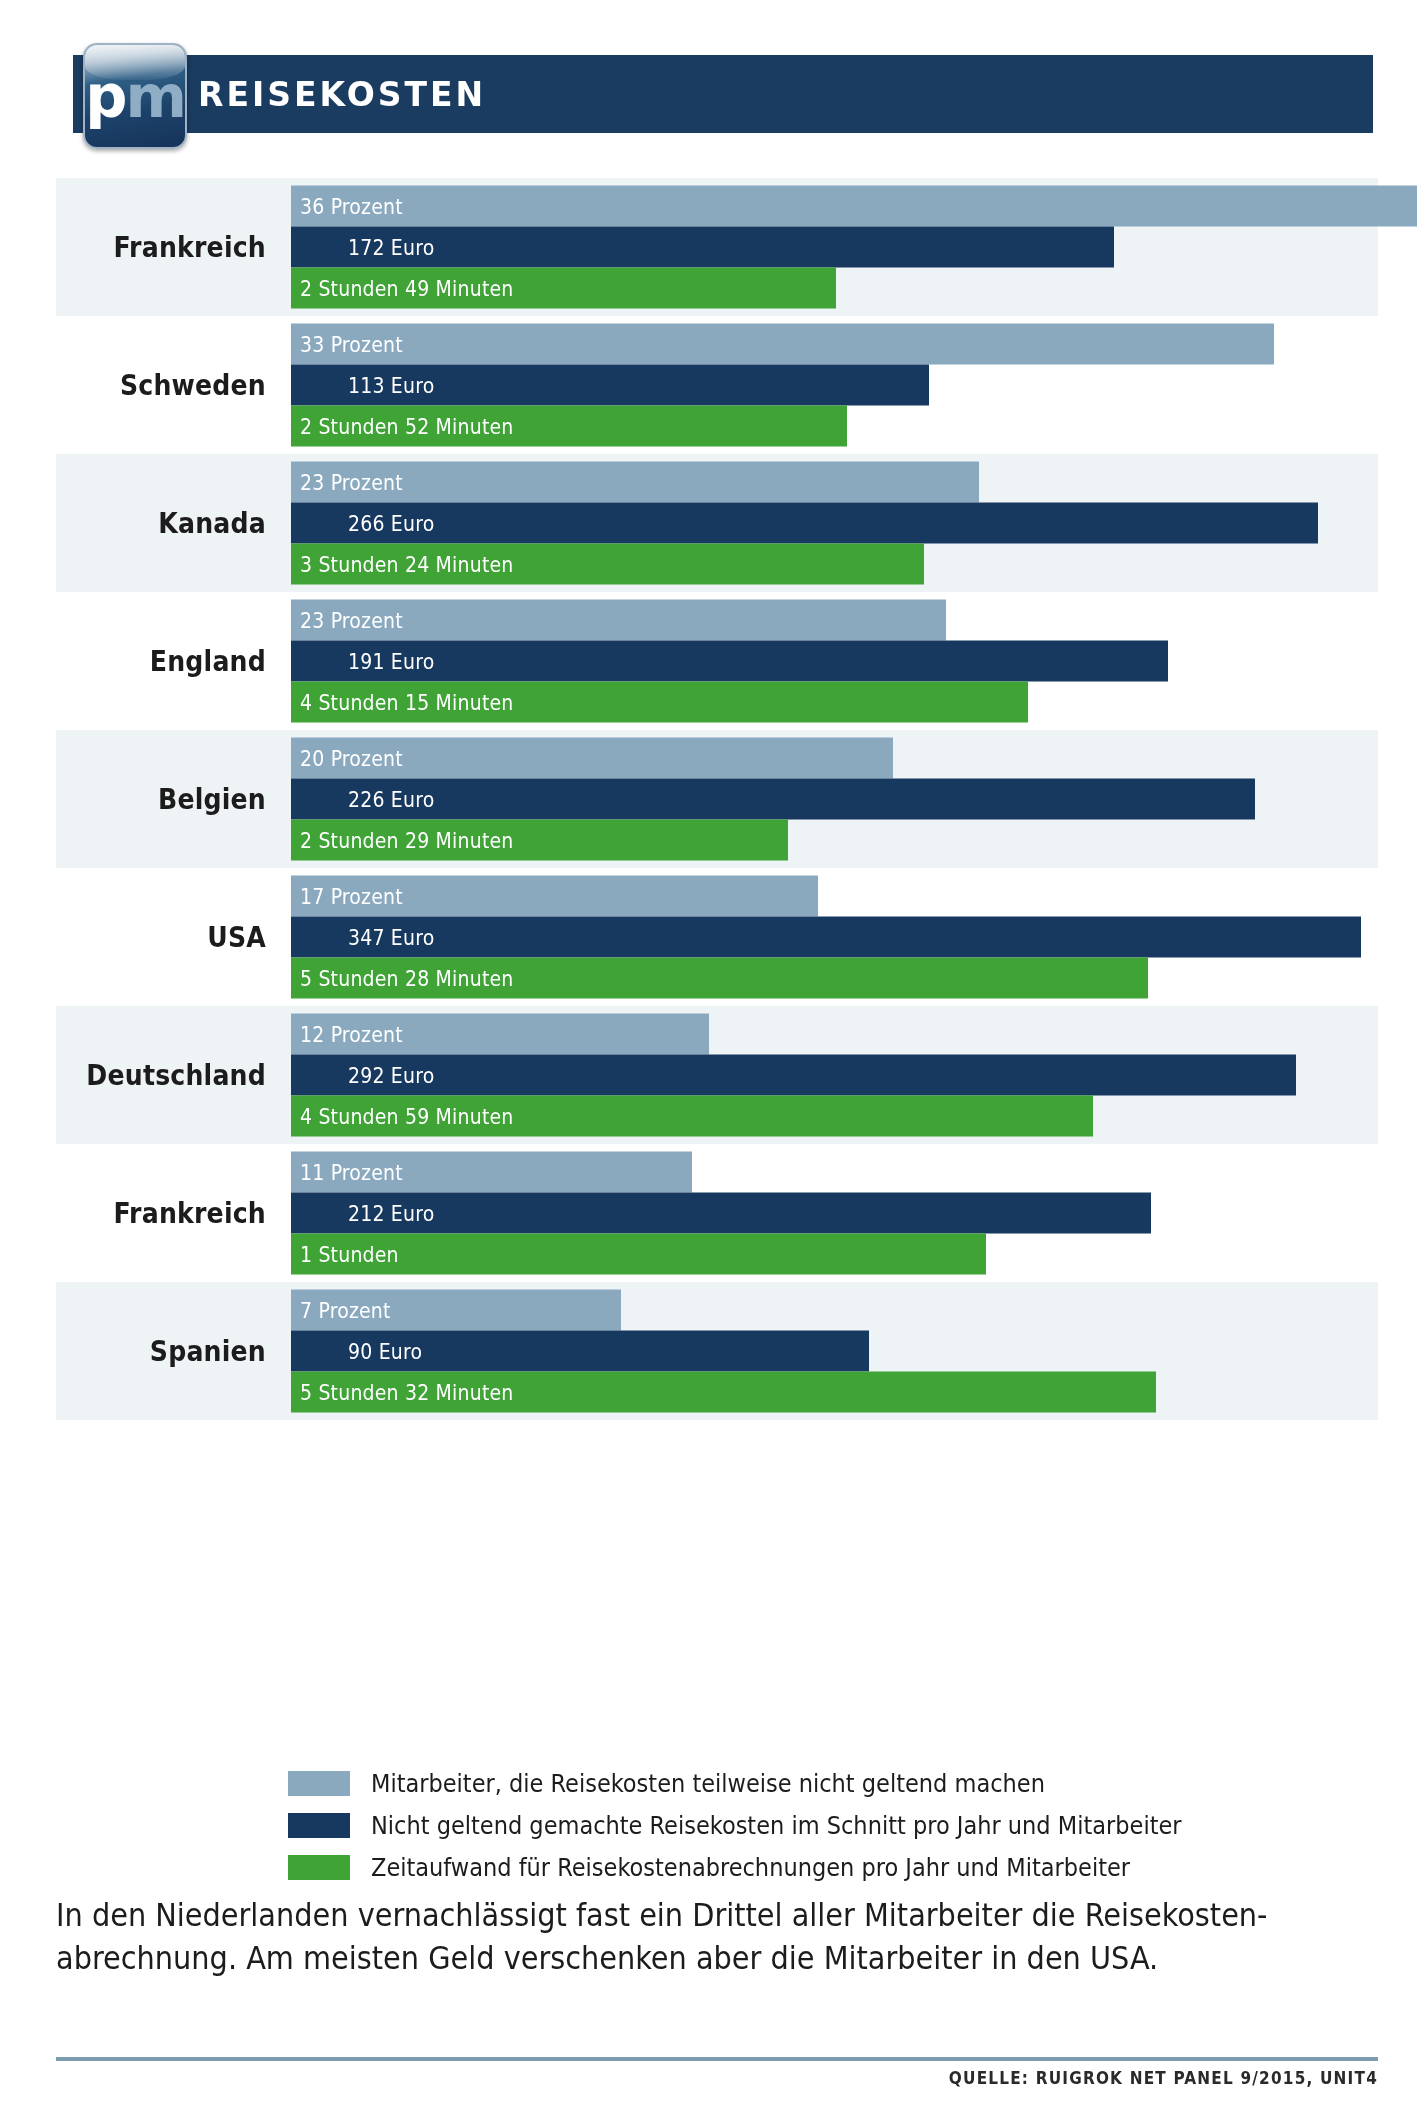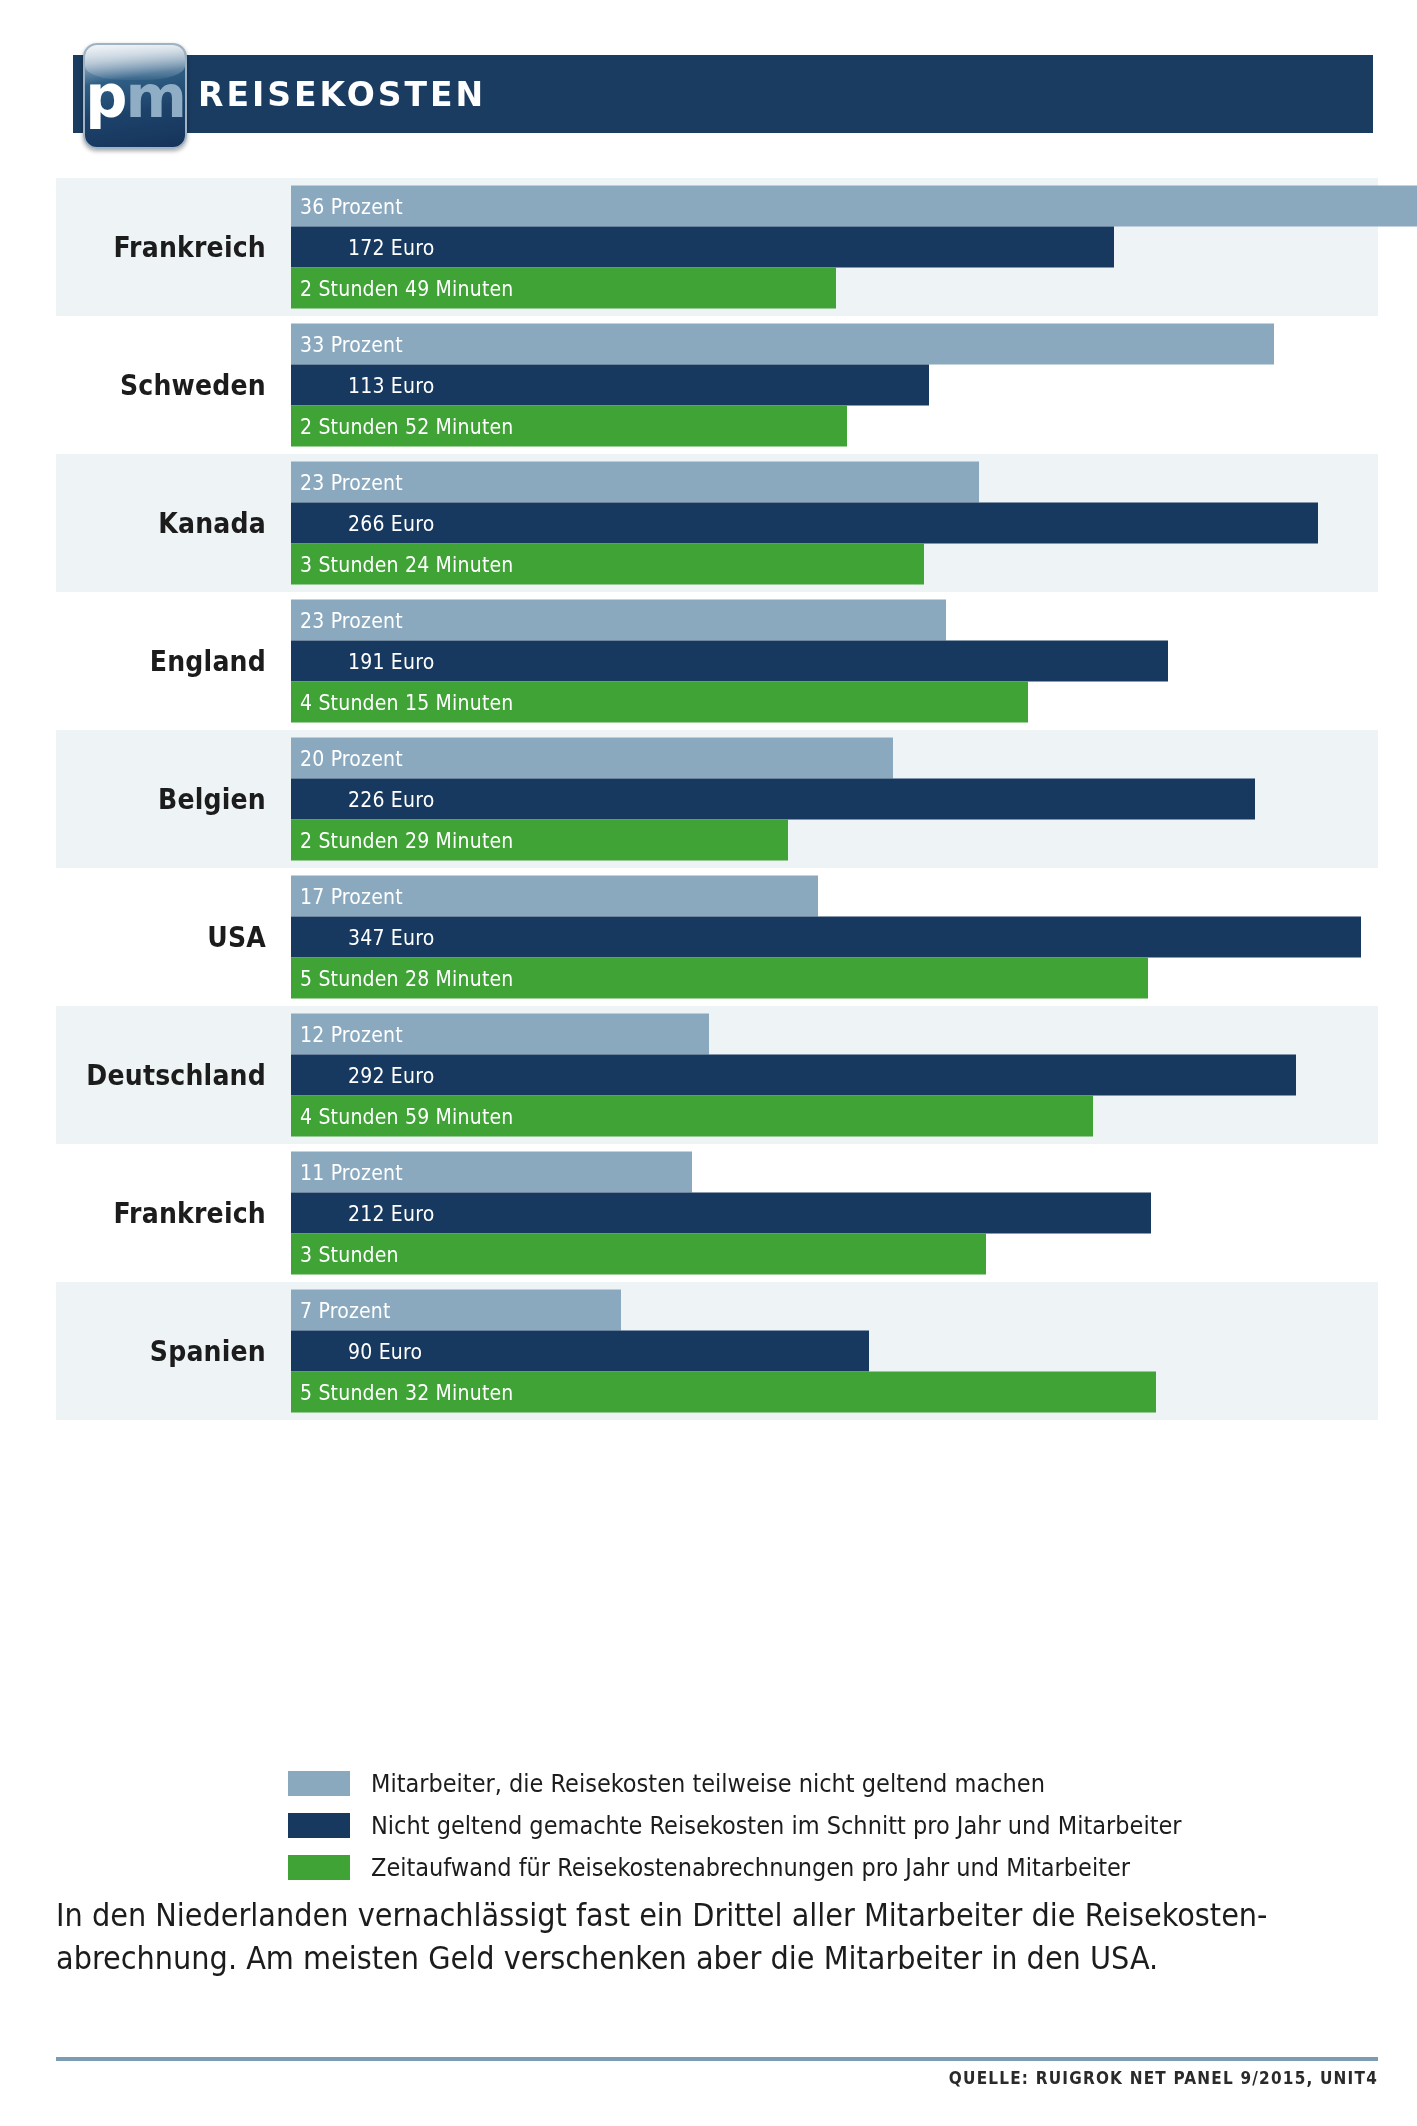--- a/index.html
+++ b/index.html
@@ -314,21 +314,21 @@
     <div class="row">
       <div class="row-label">Frankreich</div>
       <div class="bars">
         <div class="bar pct" style="width:401px">
           <span class="bar-label">11 Prozent</span>
           </div>
         <div class="bar euro" style="width:860px">
           <span class="bar-label">212 Euro</span>
           </div>
         <div class="bar time" style="width:695px">
-          <span class="bar-label">3 Stunden</span>
+          <span class="bar-label">1 Stunden</span>
           </div>
       </div>
     </div>
 
     <div class="row shaded">
       <div class="row-label">Spanien</div>
       <div class="bars">
         <div class="bar pct" style="width:330px">
           <span class="bar-label">7 Prozent</span>
           </div>

